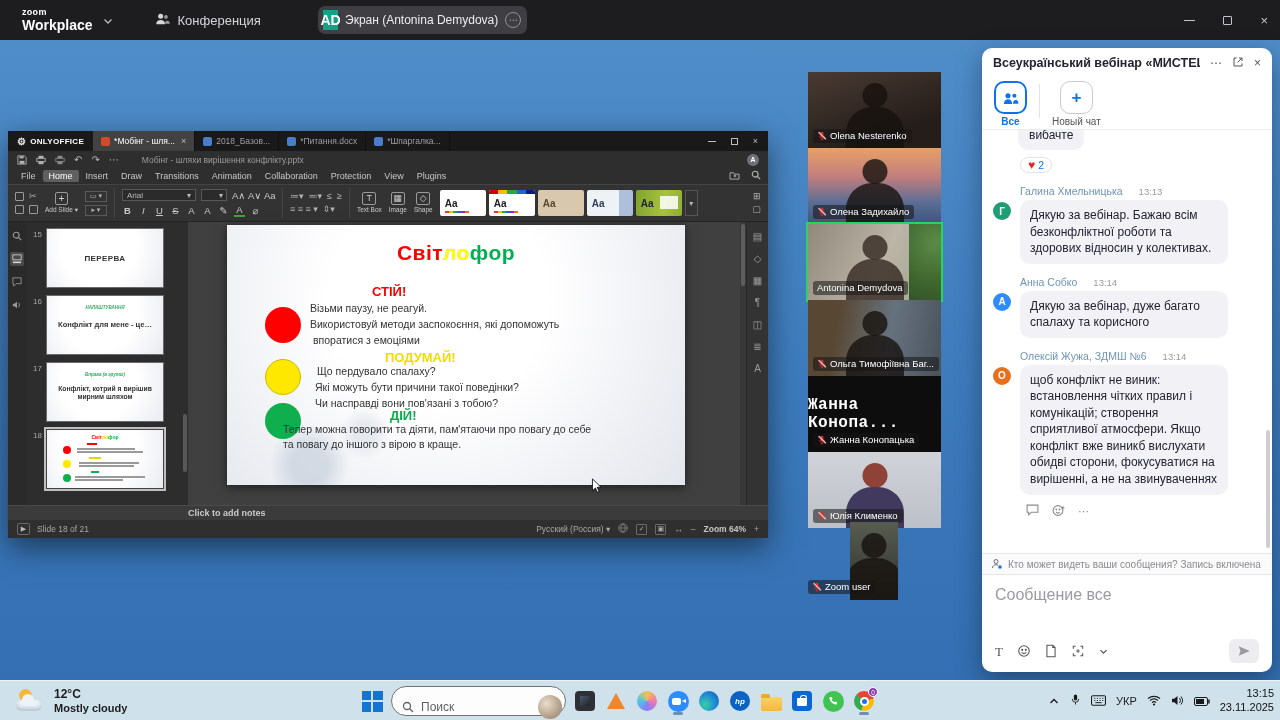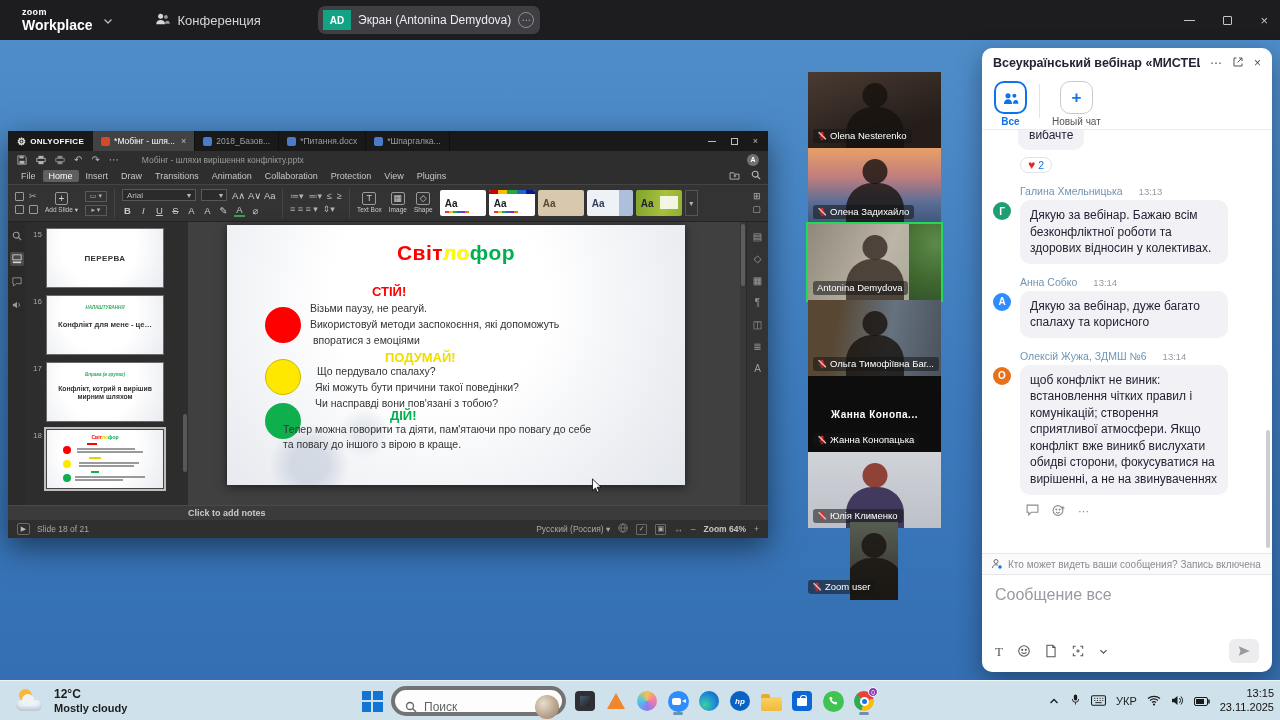--- a/index.html
+++ b/index.html
@@ -8,21 +8,21 @@
   .screen { position:relative; width:1280px; height:720px; overflow:hidden; background:#0c4a6e; }
 
   
   .topbar { position:absolute; left:0; top:0; width:1280px; height:40px; background:#1d1d20; display:flex; align-items:center; }
   .brand { margin-left:22px; color:#fff; line-height:1; }
   .brand .bt { font-size:9px; font-weight:bold; letter-spacing:.3px; }
   .brand .bb { font-size:14px; font-weight:bold; margin-top:1px; }
   .brand-chev { margin-left:10px; color:#b9b9bd; }
   .conf-tab { margin-left:42px; display:flex; align-items:center; gap:8px; color:#d6d6da; font-size:13px; }
   .screen-pill { position:absolute; left:318px; top:6px; height:28px; display:flex; align-items:center; gap:7px; background:#3e3e43; border-radius:7px; padding:0 6px 0 5px; }
-  .ad { width:28px; height:20px; border-radius:0; background:#13a384; color:#fff; font-size:10px; font-weight:bold; display:flex; align-items:center; justify-content:center; }
+  .ad { width:15px; height:20px; border-radius:0; background:#13a384; color:#fff; font-size:14px; font-weight:bold; display:flex; align-items:center; justify-content:center; }
   .screen-pill .lbl { color:#ececf0; font-size:12px; }
   .ell { width:16px; height:16px; border:1px solid #8f8f95; border-radius:50%; color:#cfcfd4; font-size:9px; display:flex; align-items:center; justify-content:center; }
   .wbtns { position:absolute; right:12px; top:0; height:40px; display:flex; align-items:center; gap:28px; color:#c4c4c8; }
   .wmin { width:11px; height:1px; background:#c4c4c8; }
   .wmax { width:9px; height:9px; border:1px solid #c4c4c8; border-radius:1px; }
   .wclose { font-size:13px; line-height:1; }
 
   
   .desktop { position:absolute; left:0; top:40px; width:1280px; height:640px; background:linear-gradient(180deg,#4f8dc9 0%, #3d7abc 55%, #336fb2 100%); }
 
@@ -134,21 +134,21 @@
   .p7 .vidwrap { background:linear-gradient(180deg,#585d52,#2d302b); }
   .tile.active-speaker { box-shadow:0 0 0 2px #23d959; }
   .sil-head { position:absolute; left:50%; top:14%; transform:translateX(-50%); width:25px; height:25px; border-radius:50%; background:rgba(22,17,14,.8); }
   .sil-body { position:absolute; left:50%; top:46%; transform:translateX(-50%); width:58px; height:44px; border-radius:26px 26px 0 0; background:rgba(22,17,14,.8); }
   .p6 .sil-head { background:#8f4237; }
   .p6 .sil-body { background:#423a5e; }
   .p3 .sil-head { background:rgba(60,48,40,.85); }
   .p3 .sil-body { background:rgba(60,48,40,.85); }
   .plant { position:absolute; right:0; top:0; width:32px; height:100%; background:radial-gradient(circle at 85% 25%, #5d8a4a, #40682f 60%, #33552a); }
   .plabel { position:absolute; left:5px; bottom:5px; display:flex; align-items:center; gap:3px; background:rgba(22,22,22,.55); border-radius:3px; padding:1px 5px 2px 4px; color:#fff; font-size:9.5px; white-space:nowrap; max-width:126px; overflow:hidden; }
-  .pname-center { position:absolute; inset:0; display:flex; align-items:center; justify-content:center; color:#fff; font-weight:bold; font-size:10px; letter-spacing:.5px; }
+  .pname-center { position:absolute; inset:0; display:flex; align-items:center; justify-content:center; color:#fff; font-weight:bold; font-size:16px; letter-spacing:.5px;font-family:Liberation Mono, monospace; }
   .micoff { width:10px; height:10px; flex:none; }
   .tile.small { left:850px; width:48px; height:78px; }
   .tile.small .plabel { left:-42px; bottom:6px; max-width:92px; }
 
   
   .chat { position:absolute; left:982px; top:8px; width:290px; height:624px; background:#fff; border-radius:10px; box-shadow:0 8px 26px rgba(0,0,0,.35); overflow:hidden; color:#232333; }
   .chat-header { height:30px; display:flex; align-items:center; padding:0 11px; gap:10px; }
   .chat-title { flex:1; font-weight:bold; font-size:12.5px; white-space:nowrap; overflow:hidden; }
   .hic { color:#555; flex:none; font-size:12px; line-height:1; }
   .chat-tabs { height:52px; display:flex; align-items:flex-start; padding:3px 12px 0; gap:12px; border-bottom:1px solid #ececf0; }
@@ -182,21 +182,21 @@
   .wicon { position:relative; width:30px; height:26px; }
   .sun { position:absolute; left:3px; top:1px; width:13px; height:13px; border-radius:50%; background:#f6b73c; }
   .cloudb { position:absolute; left:0; bottom:3px; width:26px; height:11px; border-radius:8px; background:#eef3f8; box-shadow:inset 0 -3px 4px #b6c4d2; }
   .cloudb::before { content:""; position:absolute; left:6px; top:-6px; width:12px; height:12px; border-radius:50%; background:#eef3f8; }
   .wtxt { line-height:1.2; color:#1c1c1c;font-weight:bold; }
   .wtemp { font-size:12px; }
   .wdesc { font-size:11px; }
   .tb-center { position:absolute; left:360px; top:0; height:40px; display:flex; align-items:center; gap:7px; }
   .winlogo { width:21px; height:21px; display:grid; grid-template-columns:1fr 1fr; grid-template-rows:1fr 1fr; gap:2px; }
   .winlogo span { background:#1474d4; }
-  .spill { width:175px; height:30px; border-radius:16px; background:#fdfdfe; border:4px solid #737373; display:flex; align-items:center; padding:12px 3px 0 10px; gap:7px; }
+  .spill { width:175px; height:30px; border-radius:16px; background:#fdfdfe; border:1px solid #737373; display:flex; align-items:center; padding:12px 3px 0 10px; gap:7px; }
   .spill .ph { color:#5f6368; font-size:12px; flex:1; }
   .shell { width:24px; height:24px; border-radius:50%; background:radial-gradient(circle at 35% 35%, #e9ddcb, #b19b85 65%, #8f7c68); }
   .app { width:24px; height:28px; position:relative; display:flex; align-items:center; justify-content:center; }
   .app.run::after { content:""; position:absolute; bottom:0px; left:7px; width:10px; height:3px; border-radius:2px; background:#6d90b4; }
   .i-photos { width:20px; height:20px; border-radius:4px; background:#2e3036; position:relative; }
   .i-photos::before { content:""; position:absolute; inset:5px; background:linear-gradient(135deg,#4a5a70,#222); }
   .i-vlc { width:0; height:0; border-left:9px solid transparent; border-right:9px solid transparent; border-bottom:16px solid #f0862c; position:relative; }
   .i-copilot { width:20px; height:20px; border-radius:50%; background:conic-gradient(#f6c14b,#ee7bae,#8b7bf3,#4bc6ea,#f6c14b); }
   .i-zoom { width:21px; height:21px; border-radius:50%; background:#2d8cff; position:relative; }
   .i-zoom::before { content:""; position:absolute; left:4px; top:7px; width:9px; height:7px; border-radius:2px; background:#fff; }

